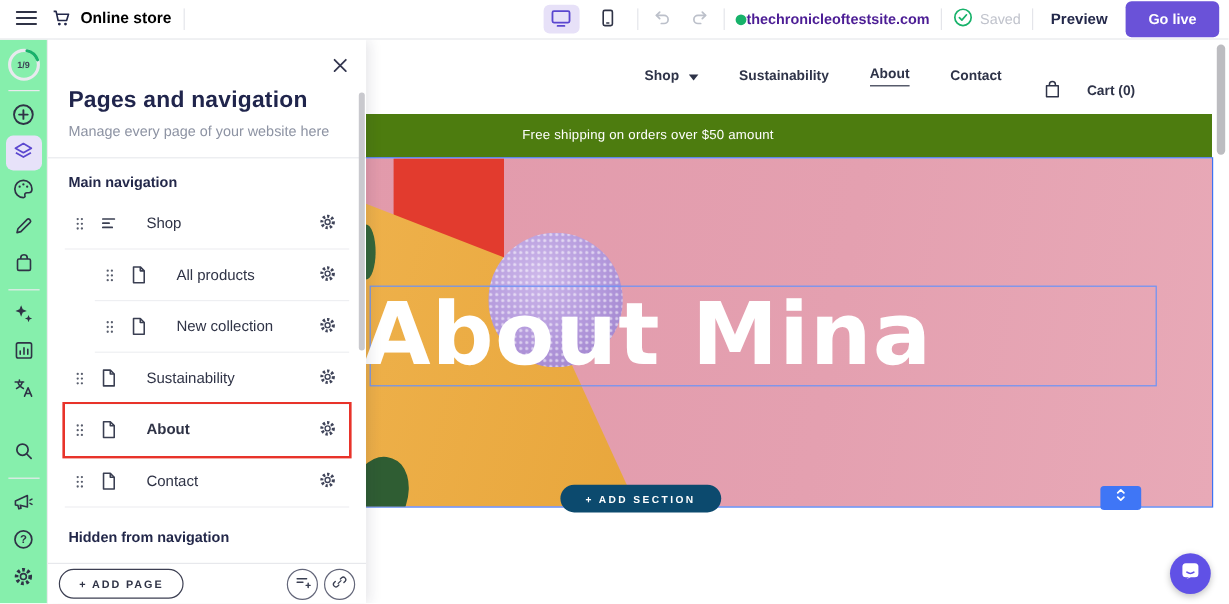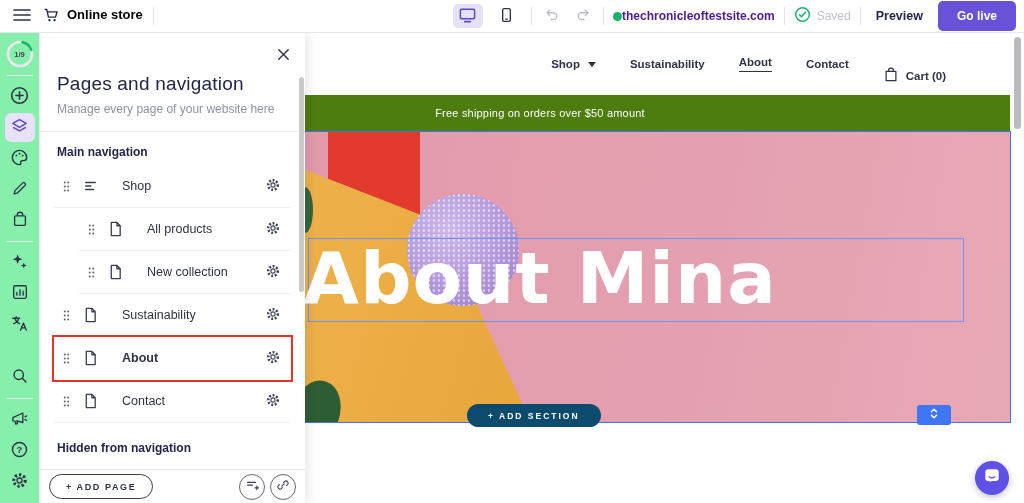--- a/index.html
+++ b/index.html
@@ -33,21 +33,21 @@
   .rail-sep { width:26px; height:1px; background:#e9eaee; margin:5px 0; }
   .rail-spacer { flex:1; }
   .progress-ring { position:relative; width:32px; height:32px; display:flex; align-items:center; justify-content:center; }
   .progress-ring span { position:absolute; font-size:7.5px; font-weight:bold; color:#3a3f52; }
 
   
   .panel { position:absolute; top:33px; left:40px; bottom:0; width:265px; background:#fff; z-index:20;
            box-shadow:3px 0 10px rgba(30,30,60,.10); }
   .panel-close { position:absolute; top:12px; right:12px; color:#33364f; }
   .panel-head { padding:40px 17px 15px; border-bottom:1px solid #e9eaee; }
-  .panel-title { font-size:19px; font-weight:normal; color:#20254c; letter-spacing:.2px; }
+  .panel-title { font-size:19px; font-weight:bold; color:#20254c; letter-spacing:.2px; }
   .panel-sub { margin-top:7px; font-size:12px; color:#8d93a3; }
   .section-label { padding:13px 17px 6px; font-size:12px; font-weight:bold; color:#23284a; }
   .rows { margin:0 14px; }
   .nav-row { position:relative; display:flex; align-items:center; height:43px; border-bottom:1px solid #eeeff2; padding:0 8px 0 9px; cursor:pointer; }
   .nav-row.child { margin-left:25px; }
   .nav-row.highlighted { box-shadow:0 0 0 2px #e8332a; border-bottom-color:transparent; z-index:2; }
   .nav-row.highlighted .row-label { font-weight:bold; }
   .drag-handle { color:#5a5f6e; margin-right:13px; display:flex; cursor:grab; }
   .type-icon { color:#3a3f52; display:flex; }
   .row-label { flex:1; margin-left:24px; font-size:12.5px; color:#2f3346; }
@@ -61,21 +61,21 @@
                 align-items:center; justify-content:center; color:#3a3f52; cursor:pointer; }
   .panel-scroll { position:absolute; top:44px; right:1px; width:5px; height:215px; border-radius:3px; background:#c9c9ce; }
 
   
   .preview { position:absolute; top:33px; left:305px; right:0; bottom:0; background:#fff; overflow:hidden; }
   .site-header { position:absolute; top:0; left:0; width:705px; height:62px; background:#fff;
                  display:flex; align-items:center; justify-content:flex-end; gap:34px; padding-right:64px; }
   .site-nav-item { font-size:11.5px; font-weight:600; color:#2e3348; cursor:pointer; display:flex; align-items:center; gap:8px; }
   .site-nav-item.active span { border-bottom:1.5px solid #2e3348; padding-bottom:3px; }
   .caret-down { width:0; height:0; border-left:4px solid transparent; border-right:4px solid transparent; border-top:5px solid #2e3348; }
-  .cart-link { display:flex; align-items:center; gap:7px; font-size:11.5px; font-weight:600; color:#2e3348; cursor:pointer;margin-top:23px; }
+  .cart-link { display:flex; align-items:center; gap:21px; font-size:11.5px; font-weight:600; color:#2e3348; cursor:pointer;margin-top:23px; }
   .banner { position:absolute; top:62px; left:0; width:705px; height:36px; background:#4d7c0f; }
   .banner-text { position:absolute; top:0; left:0; width:470px; height:36px; display:flex; align-items:center;
                  justify-content:center; color:#fff; font-size:11px; letter-spacing:.2px; }
   .hero { position:absolute; top:98px; left:-1px; width:707px; height:292px; background:linear-gradient(100deg,#e29aab 0%,#e4a0b0 55%,#e8a9b7 100%);
           border:1px solid #3f72f2; overflow:hidden; cursor:pointer; }
   .shape-red { position:absolute; left:23px; top:0; width:92px; height:120px; background:#e23b2e; }
   .shape-yellow { position:absolute; inset:0; background:linear-gradient(105deg,#eeb14b 0%,#e6a236 55%,#d9912d 100%);
                   clip-path:polygon(0 13%, 19% 31%, 32% 100%, 0 100%); }
   .shape-ball { position:absolute; left:102px; top:62px; width:112px; height:112px; border-radius:50%;
                 background-color:#b199d9;

